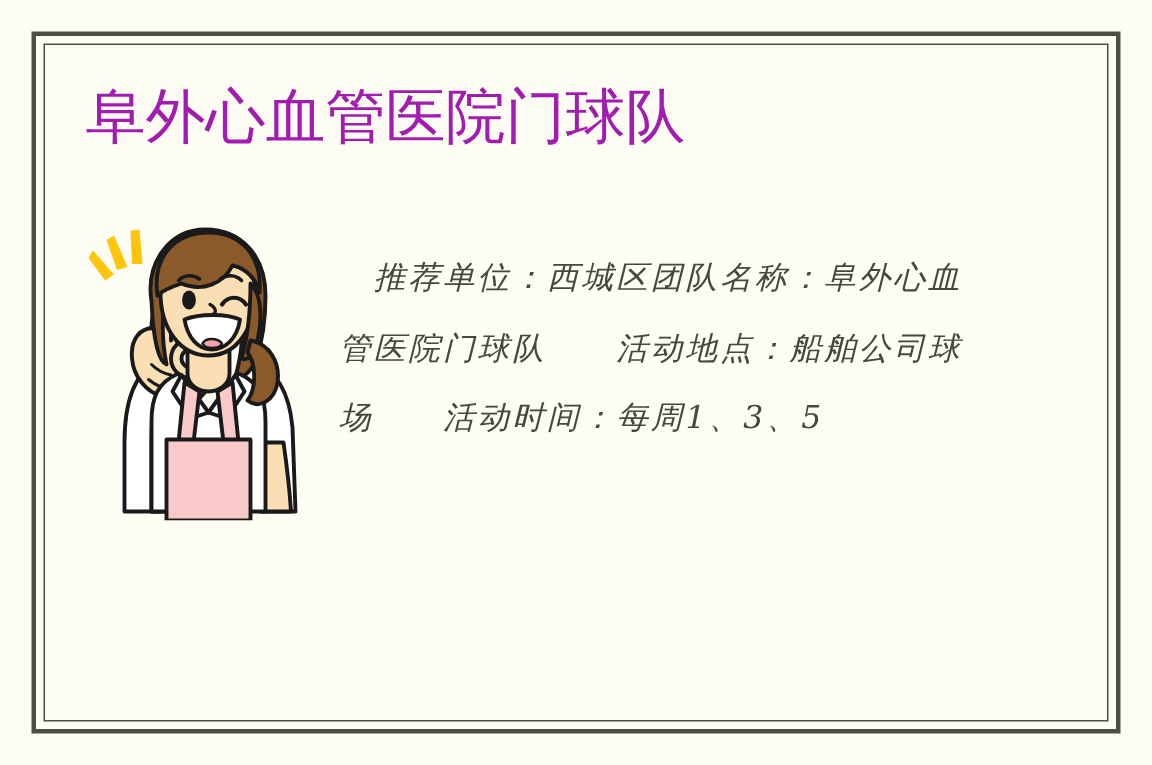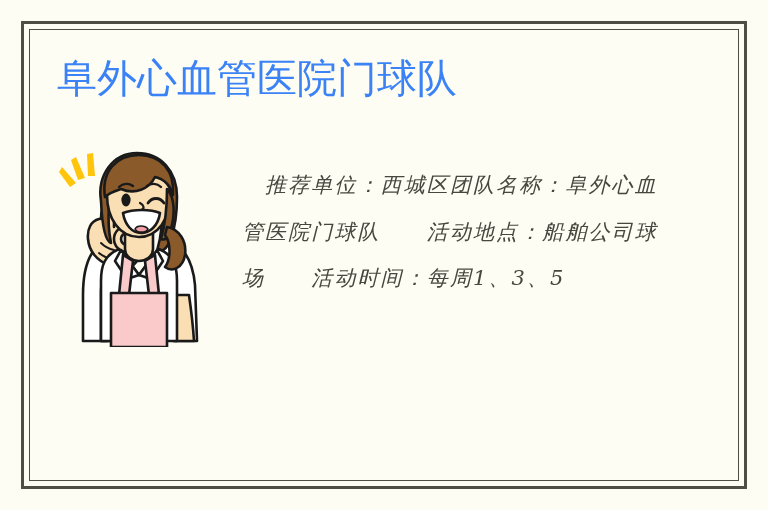--- a/index.html
+++ b/index.html
@@ -51,21 +51,21 @@
     height: 450px;
     box-sizing: border-box;
   }
 
   .page-title {
     position: absolute;
     left: 27px;
     top: 25px;
     font-size: 40px;
     line-height: 46px;
-    color: #3b82f6;
+    color: #a21caf;
     letter-spacing: 0px;
     white-space: nowrap;
     font-family: "DejaVu Sans", "Liberation Sans", sans-serif;
     font-weight: 400;
   }
 
   
   .illustration {
     position: absolute;
     left: 27px;
@@ -85,21 +85,20 @@
     width: 432px;
     font-size: 21px;
     line-height: 46.5px;
     color: #47473f;
     letter-spacing: 2.1px;
     font-family: "DejaVu Serif", "Liberation Serif", serif;
     font-style: italic;
     font-weight: 400;
     text-align: left;
     word-break: break-all;
-    margin-left: 16px;
   }
 </style>
 </head>
 <body>
 
 <div class="page">
 
   <div class="frame-outer"></div>
   <div class="frame-inner"></div>
 

